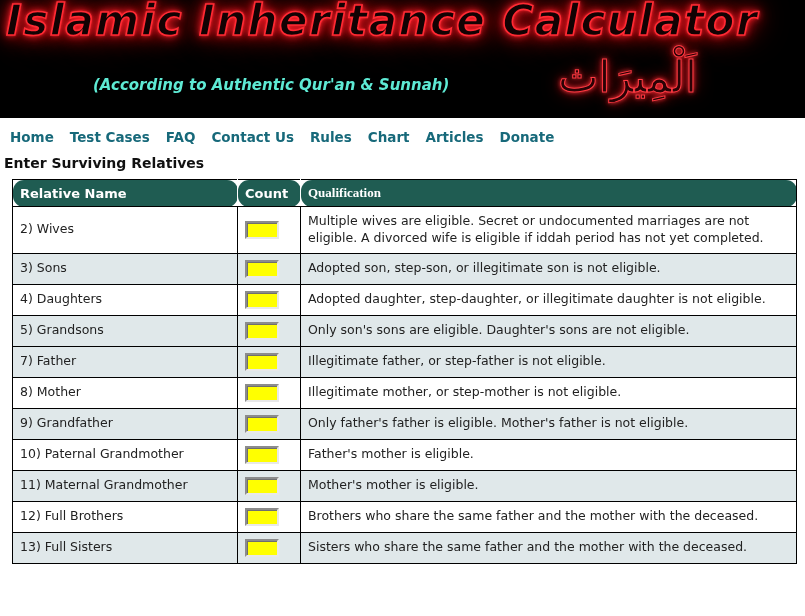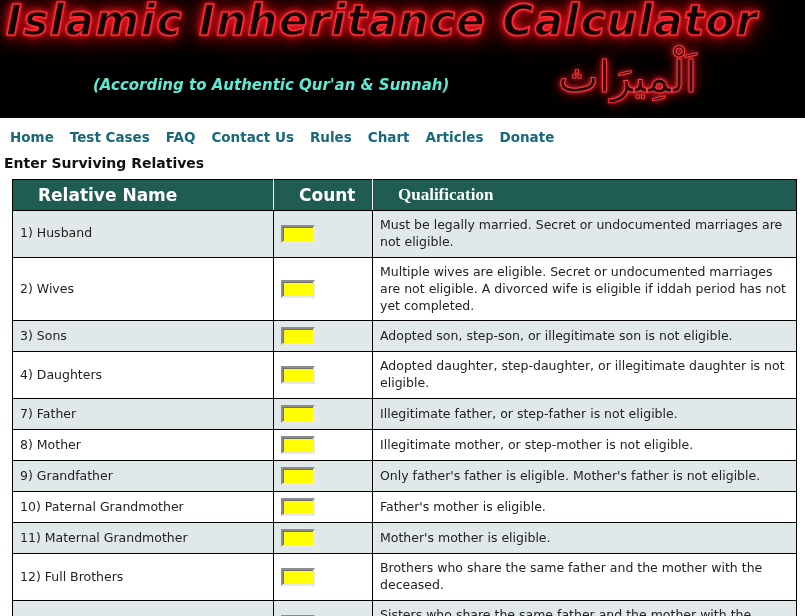--- a/index.html
+++ b/index.html
@@ -102,26 +102,27 @@
   }
   table.relatives {
     border-collapse: collapse;
     width: 785px;
     table-layout: fixed;
     border: 1px solid #000000;
   }
   table.relatives th {
     background: #1f5c52;
     color: #ffffff;
-    font-size: 17px;
+    font-size: 13px;
     font-weight: bold;
     text-align: left;
-    padding: 5px 25px;
+    padding: 5px 7px;
     border-right: 1px solid #ffffff;
     border-bottom: 1px solid #000000;
+    border-radius: 11px;
   }
   table.relatives th:last-child { border-right: none; }
   table.relatives td {
     border-right: 1px solid #000000;
     border-bottom: 1px solid #000000;
     padding: 6px 7px;
     font-size: 12.5px;
     color: #222222;
     vertical-align: middle;
     line-height: 1.35;
@@ -169,39 +170,39 @@
 <div class="table-wrap">
   <table class="relatives">
     <thead>
       <tr>
         <th class="col-name">Relative Name</th>
         <th class="col-count">Count</th>
         <th class="col-qual">Qualification</th>
       </tr>
     </thead>
     <tbody id="table-body">
-        <tr class="odd">
-          <td>1) Husband</td>
-          <td class="count-cell"><input type="text" class="count-box" value="" style=""></td>
-          <td>Must be legally married. Secret or undocumented marriages are not eligible.</td>
-        </tr>
         <tr class="even">
           <td>2) Wives</td>
           <td class="count-cell"><input type="text" class="count-box" value="" style=""></td>
           <td>Multiple wives are eligible. Secret or undocumented marriages are not eligible. A divorced wife is eligible if iddah period has not yet completed.</td>
         </tr>
         <tr class="odd">
           <td>3) Sons</td>
           <td class="count-cell"><input type="text" class="count-box" value="" style=""></td>
           <td>Adopted son, step-son, or illegitimate son is not eligible.</td>
         </tr>
         <tr class="even">
           <td>4) Daughters</td>
           <td class="count-cell"><input type="text" class="count-box" value="" style=""></td>
           <td>Adopted daughter, step-daughter, or illegitimate daughter is not eligible.</td>
+        </tr>
+        <tr class="odd">
+          <td>5) Grandsons</td>
+          <td class="count-cell"><input type="text" class="count-box" value="" style=""></td>
+          <td>Only son's sons are eligible. Daughter's sons are not eligible.</td>
         </tr>
         <tr class="odd">
           <td>7) Father</td>
           <td class="count-cell"><input type="text" class="count-box" value="" style=""></td>
           <td>Illegitimate father, or step-father is not eligible.</td>
         </tr>
         <tr class="even">
           <td>8) Mother</td>
           <td class="count-cell"><input type="text" class="count-box" value="" style=""></td>
           <td>Illegitimate mother, or step-mother is not eligible.</td>

